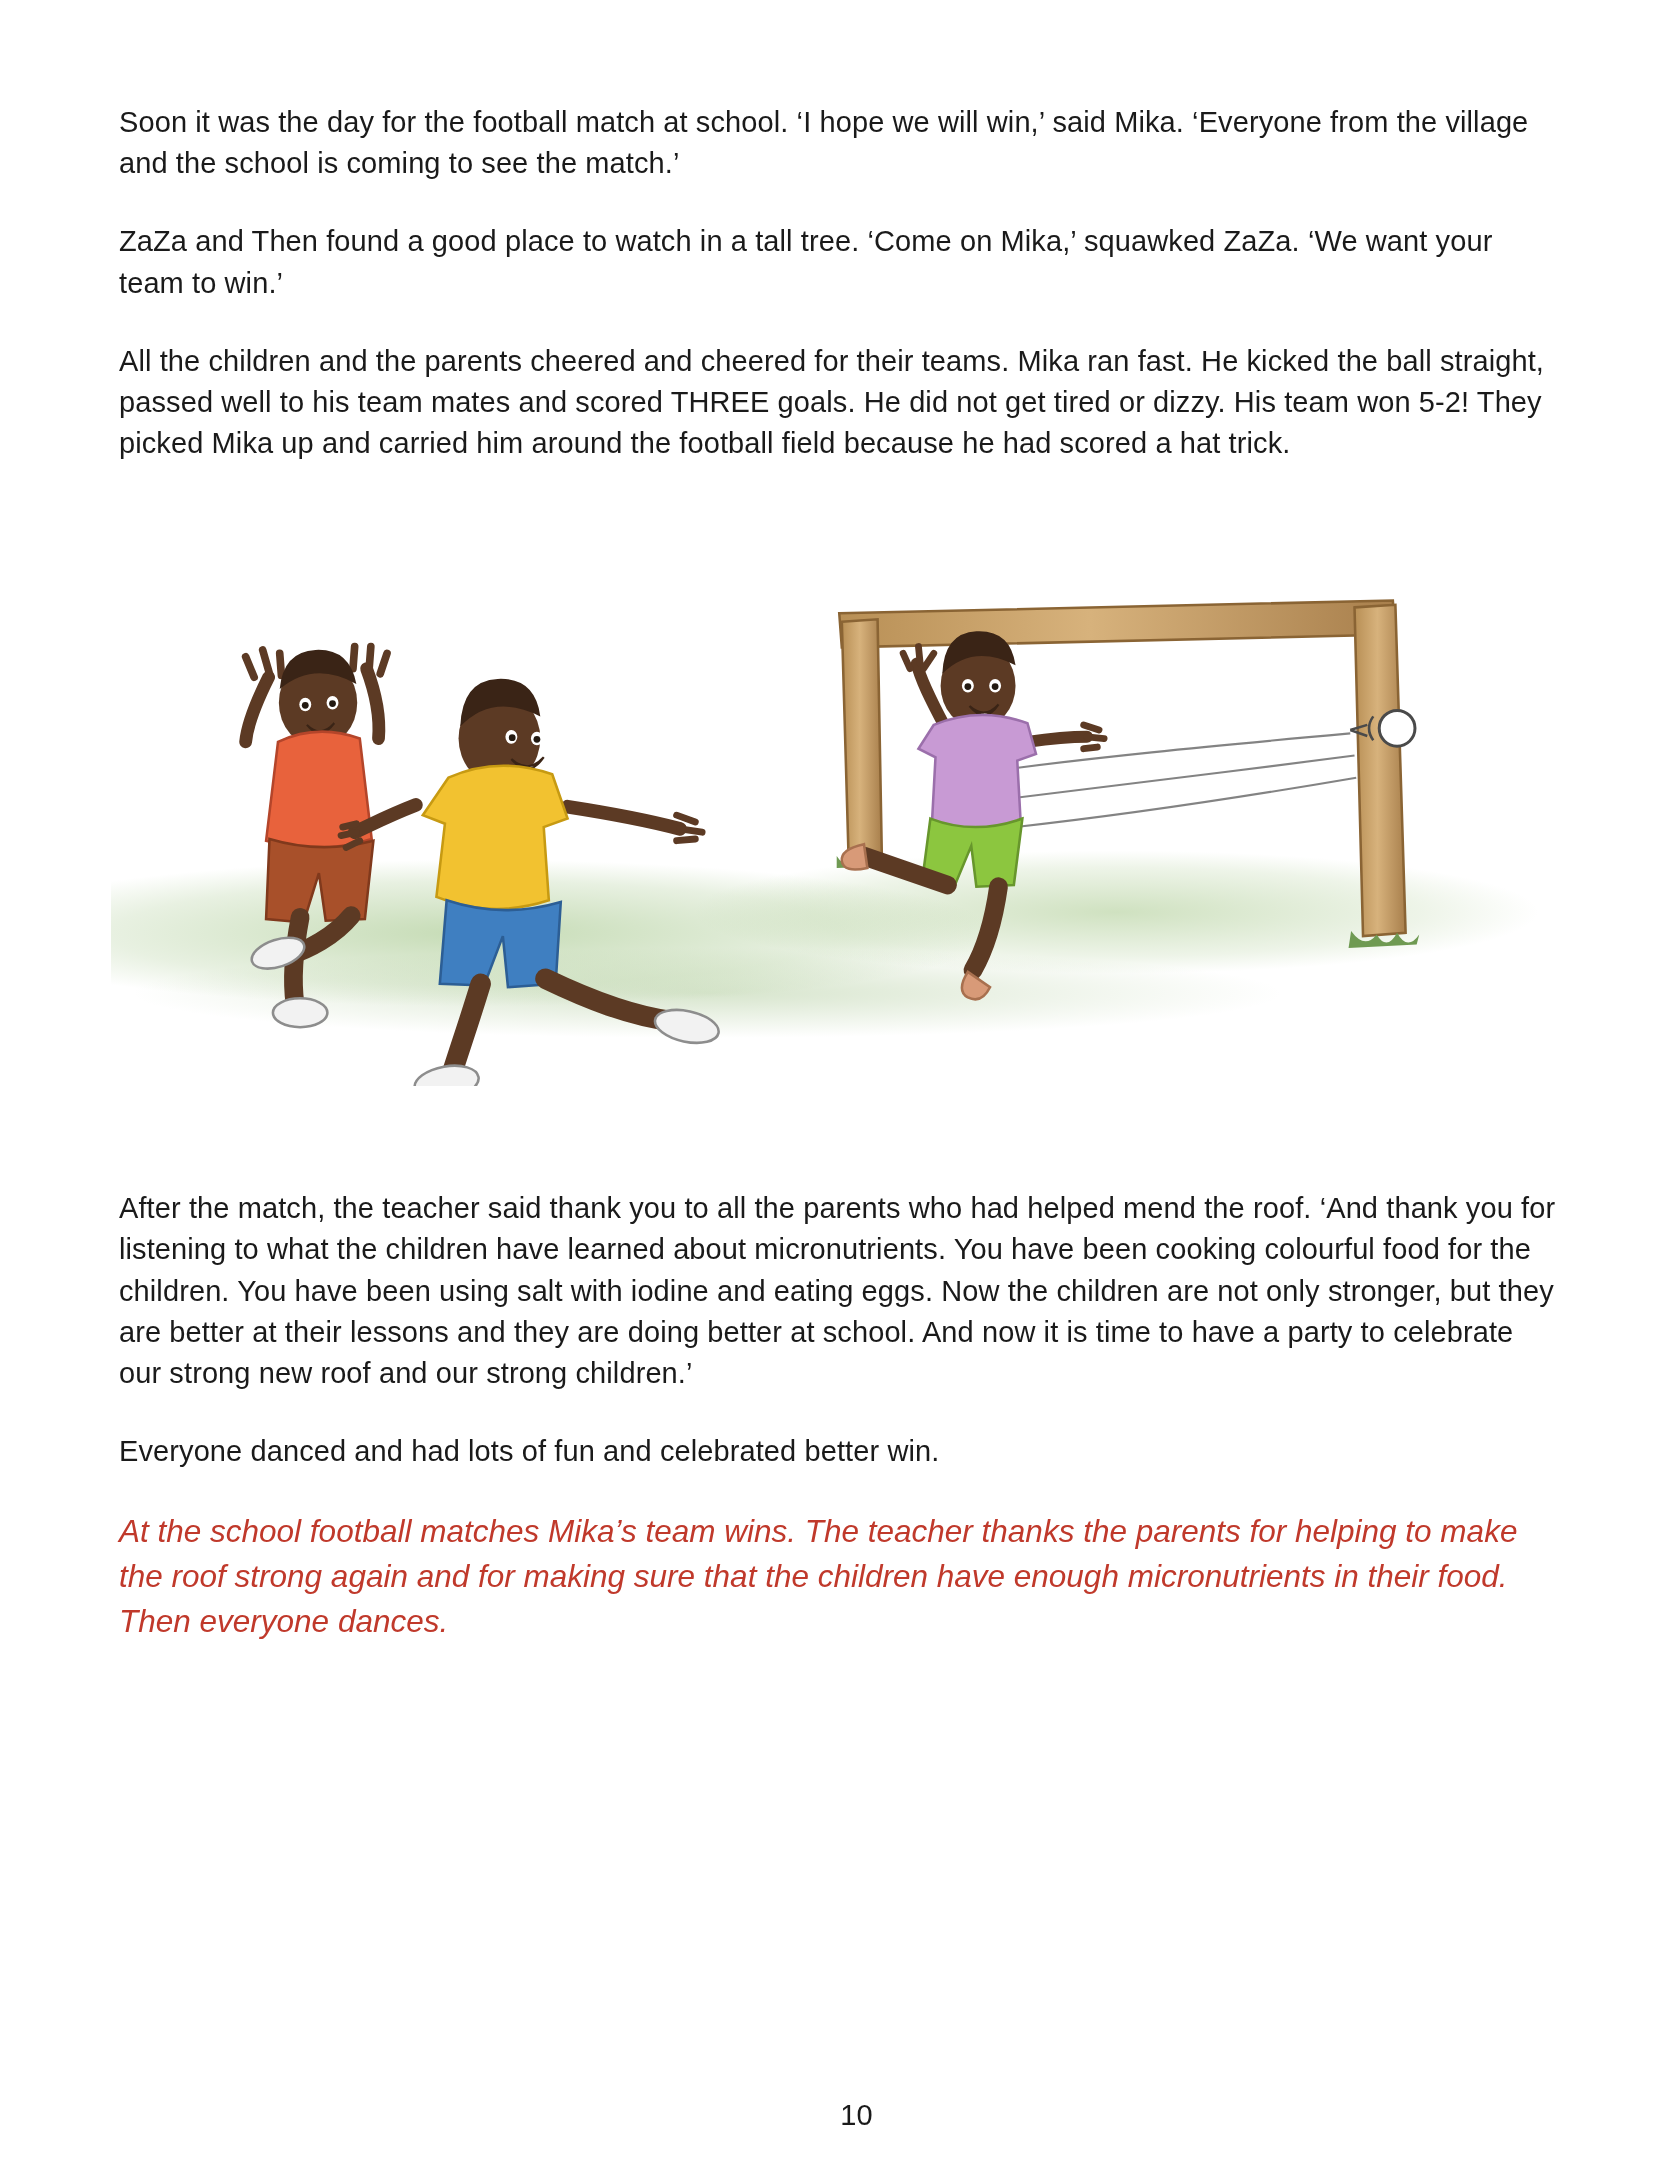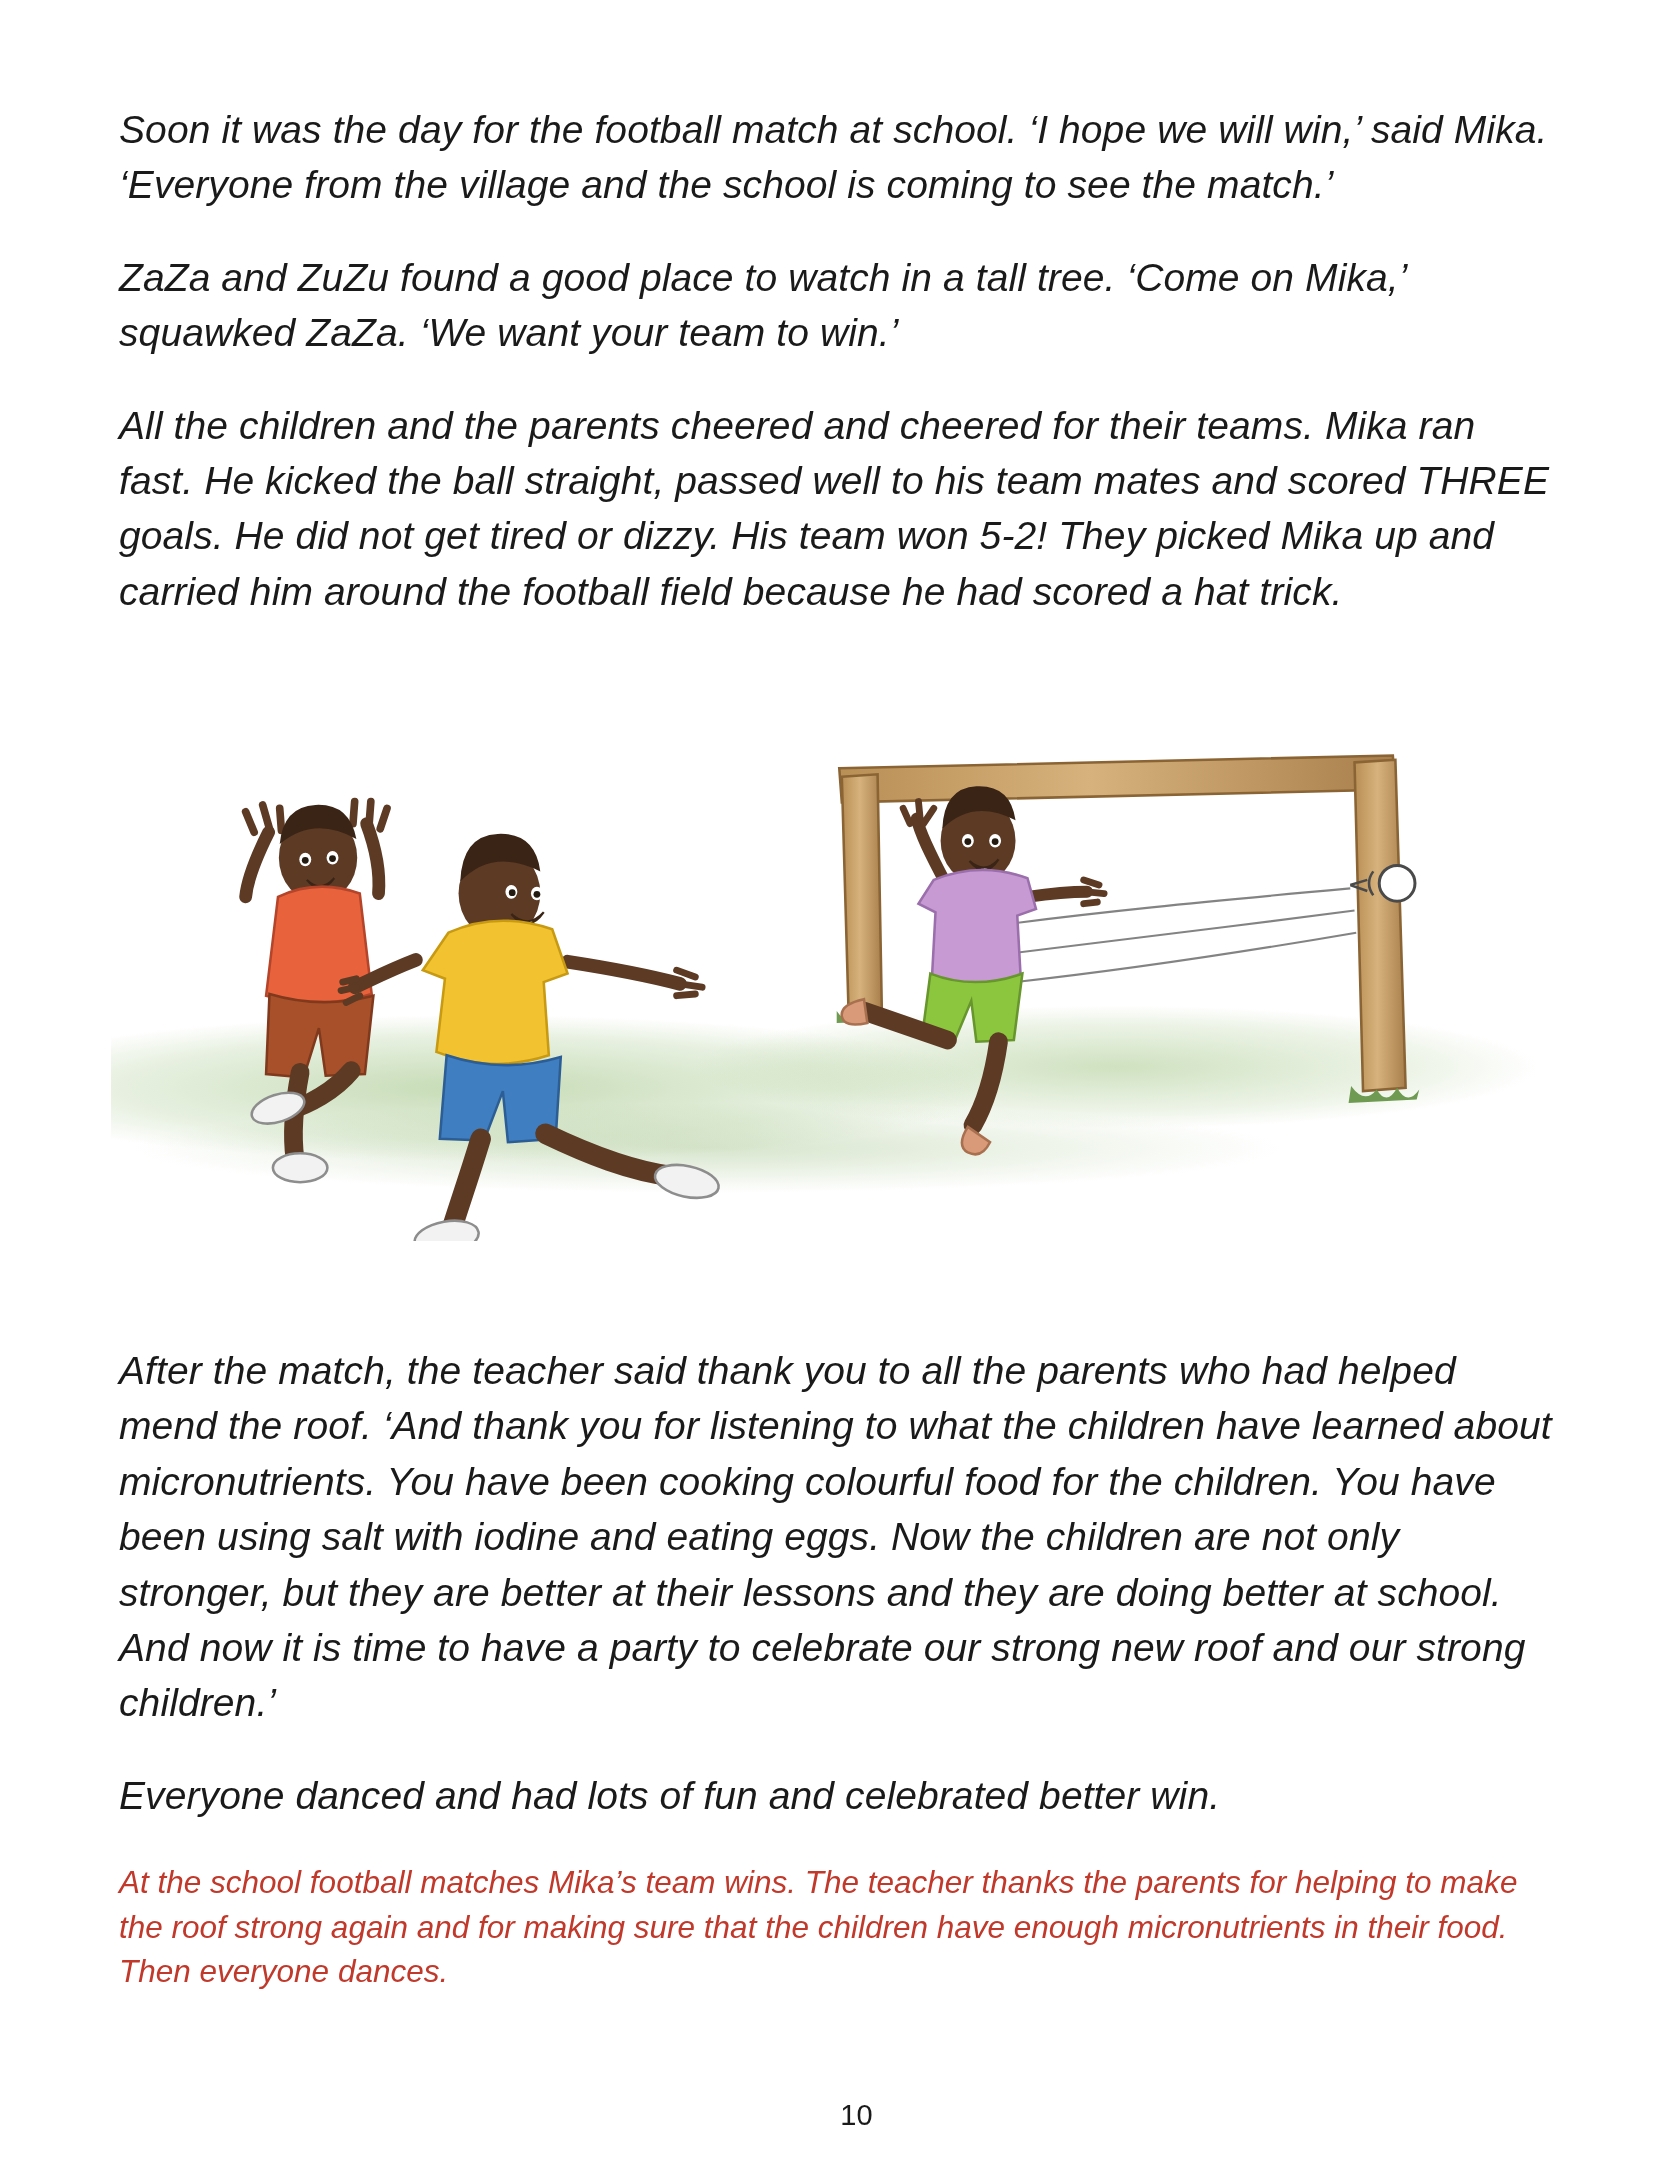--- a/index.html
+++ b/index.html
@@ -16,26 +16,25 @@
     overflow: hidden;
   }
   .page {
     position: relative;
     width: 1681px;
     height: 2181px;
     box-sizing: border-box;
     padding: 102px 119px 0 119px;
   }
   .para {
-    font-size: 39px;
+    font-size: 29px;
     line-height: 1.42;
     margin: 0 0 37px 0;
     letter-spacing: 0.1px;
     max-width: 1440px;
-    font-style: italic;
   }
   .para.last-top { margin-bottom: 9px; }
   .summary {
     font-size: 31.5px;
     line-height: 1.42;
     color: #c0392b;
     font-style: italic;
     margin: 37px 0 0 0;
     max-width: 1448px;
   }
@@ -66,21 +65,21 @@
       radial-gradient(ellipse 767px 60px at 596px 162px, rgba(140,180,110,0.35) 0%, rgba(255,255,255,0) 75%);
   }
   .ill-svg { position: absolute; left: 0; top: 0; }
 </style>
 </head>
 <body>
 
 <div class="page">
 
   <p class="para">Soon it was the day for the football match at school. ‘I hope we will win,’ said Mika. ‘Everyone from the village and the school is coming to see the match.’</p>
-  <p class="para">ZaZa and ZuZu found a good place to watch in a tall tree. ‘Come on Mika,’ squawked ZaZa. ‘We want your team to win.’</p>
+  <p class="para">ZaZa and Then found a good place to watch in a tall tree. ‘Come on Mika,’ squawked ZaZa. ‘We want your team to win.’</p>
   <p class="para last-top">All the children and the parents cheered and cheered for their teams. Mika ran fast. He kicked the ball straight, passed well to his team mates and scored THREE goals. He did not get tired or dizzy. His team won 5-2! They picked Mika up and carried him around the football field because he had scored a hat trick.</p>
 
   <div class="illustration">
     <div class="ground"></div>
     <svg class="ill-svg" width="1448" height="511" viewBox="0 0 1700 600">
       <defs>
         <linearGradient id="wood" x1="0" y1="0" x2="1" y2="0">
           <stop offset="0%" stop-color="#b88f55"></stop>
           <stop offset="45%" stop-color="#d7b27c"></stop>
           <stop offset="100%" stop-color="#a87f4c"></stop>

